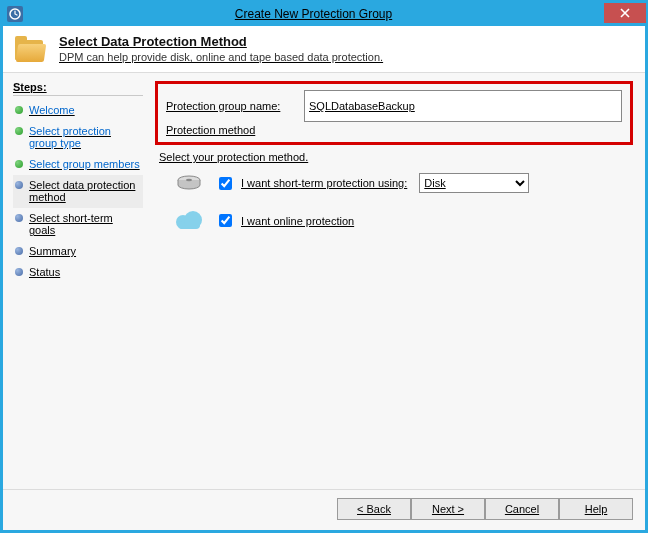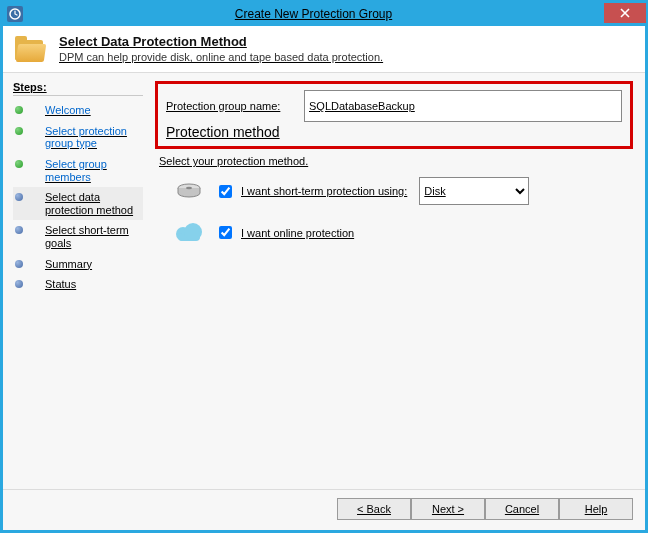--- a/index.html
+++ b/index.html
@@ -114,21 +114,21 @@
     font-weight: bold;
     font-size: 11px;
     margin: 2px 0 4px 0;
     color: #000;
     border-bottom: 1px solid #c9c9c9;
     padding-bottom: 2px;
   }
   .step {
     display: flex;
     align-items: flex-start;
-    gap: 22px;
+    gap: 6px;
     padding: 4px 2px;
     line-height: 1.15;
     cursor: default;
   }
   .step .bullet {
     width: 8px; height: 8px; border-radius: 50%;
     margin-top: 2px;
     flex-shrink: 0;
   }
   .bullet-done { background: radial-gradient(circle at 30% 30%, #7ed37e, #2da02d); }
@@ -165,36 +165,36 @@
   }
   input.text {
     flex: 1;
     height: 32px;
     border: 1px solid #888;
     background: #fff;
     font-size: 11px;
     padding: 0 4px;
   }
   .section-sub {
-    font-size: 14px;
+    font-size: 11px;
     color:#000;
     margin-top:2px;
   }
   .subtext { font-size:11px; color:#000; margin: 4px 0 10px 4px; }
   .option-row {
     display:flex;
     align-items:center;
     gap: 12px;
     margin: 6px 0 18px 20px;
   }
   .opt-icon { width:28px; display:flex; justify-content:center; }
   .chk { display:flex; align-items:center; gap:6px; font-size:11px; }
   .chk input { width:13px; height:13px; }
   select.combo {
-    height: 28px;
+    height: 20px;
     font-size: 11px;
     border: 1px solid #888;
     background: #fff;
     min-width: 110px;
   }
   .footer {
     border-top: 1px solid #dcdcdc;
     padding: 8px 12px 10px 0;
     display: flex;
     justify-content: flex-end;

